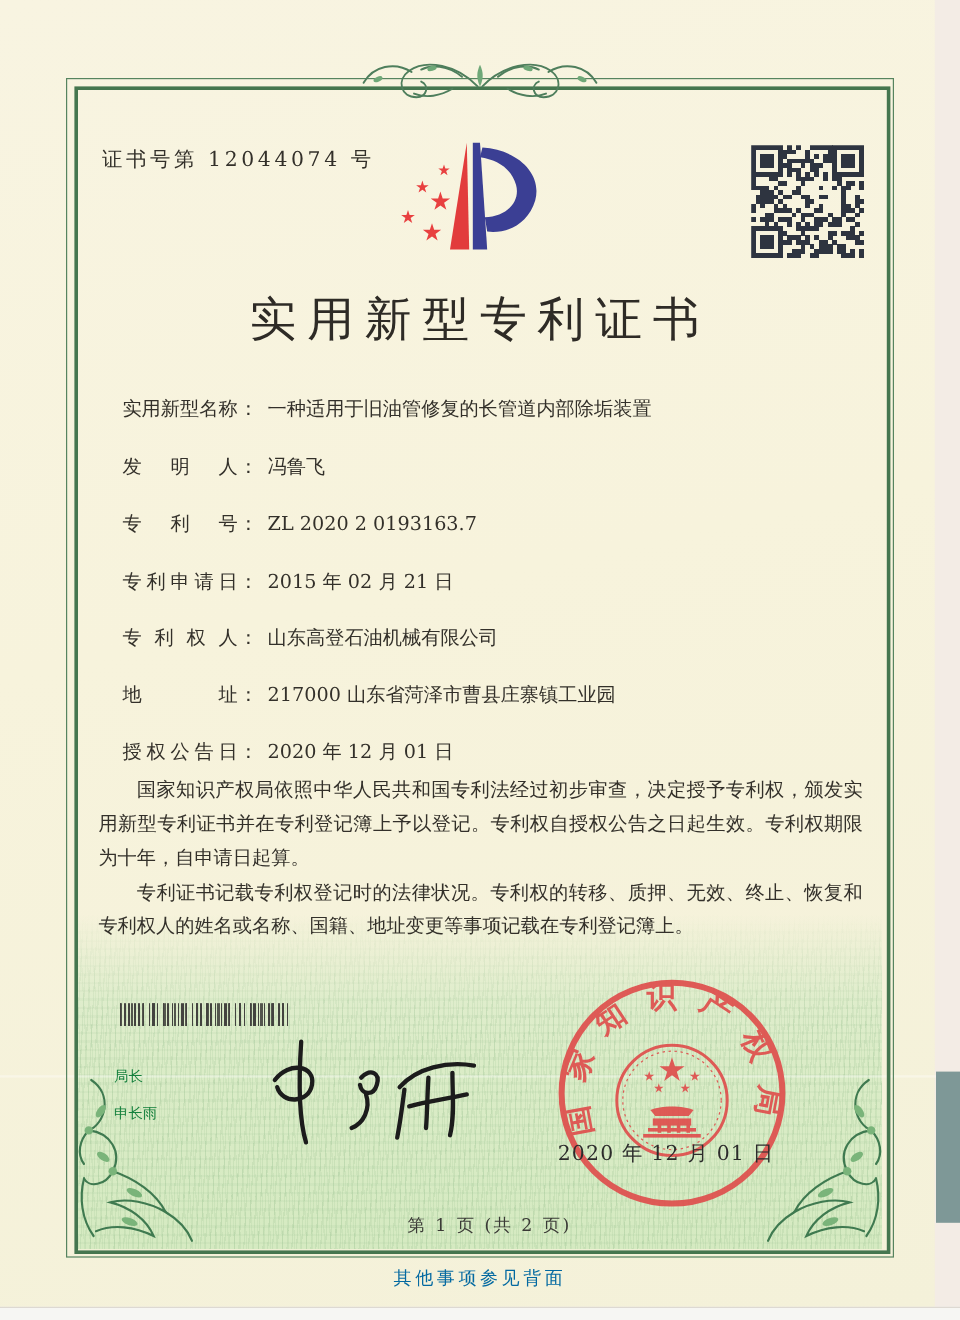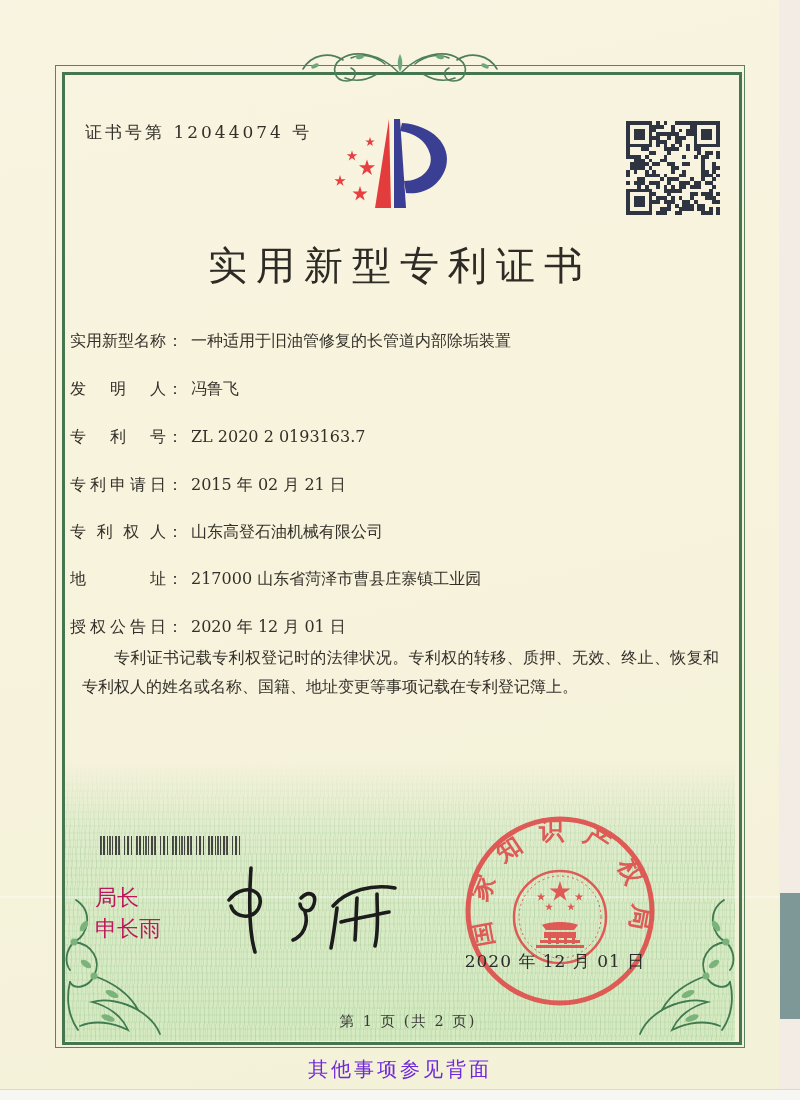--- a/index.html
+++ b/index.html
@@ -33,42 +33,42 @@
     -webkit-mask-image:linear-gradient(180deg,transparent 0,black 90px);
             mask-image:linear-gradient(180deg,transparent 0,black 90px);
   }
   
   .frame-outer{left:55px;top:65px;width:688px;height:981px;border:1.5px solid #56845f;z-index:6;pointer-events:none;}
   .frame-inner{left:62px;top:72px;width:674px;height:967px;border:3px solid #45764f;z-index:6;pointer-events:none;}
   
   .cert-no{left:85px;top:121px;font-size:17px;letter-spacing:3px;color:#33302a;z-index:7;}
   .title{left:100px;top:239px;width:600px;text-align:center;font-size:39px;font-weight:400;
          letter-spacing:9px;color:#2e2b26;z-index:7;}
-  .row{left:70px;width:650px;height:24px;font-size:16px;color:#33302a;z-index:7;white-space:nowrap;}
+  .row{left:102px;width:650px;height:24px;font-size:16px;color:#33302a;z-index:7;white-space:nowrap;}
   .row .lab{display:inline-block;width:96px;text-align:justify;text-align-last:justify;vertical-align:top;}
   .row .colon{display:inline-block;margin:0 8px 0 1px;}
   .pair2{position:absolute;left:370px;top:0;}
   .paras{left:82px;top:644px;width:637px;z-index:7;font-size:16px;line-height:28.5px;
          color:#33302a;text-align:justify;}
   .paras p{margin:0;text-indent:2em;}
   .barcode{
     left:100px;top:836px;width:142px;height:19px;z-index:5;
     background:
       repeating-linear-gradient(90deg,#43433f 0 1px,transparent 1px 3px,#43433f 3px 5px,transparent 5px 7px,#43433f 7px 8px,transparent 8px 12px),
       repeating-linear-gradient(90deg,rgba(60,60,56,.85) 0 2px,transparent 2px 9px);
   }
-  .signer{left:95px;top:882px;z-index:7;font-size:22px;color:#be185d;line-height:31px;}
+  .signer{left:95px;top:882px;z-index:7;font-size:12px;color:#15803d;line-height:31px;}
   .signature{left:205px;top:854px;z-index:7;}
   .seal{left:462px;top:813px;z-index:4;opacity:.92;}
   .seal-date{left:455px;top:950px;width:200px;text-align:center;z-index:8;
              font-size:17px;color:#2b2b2b;letter-spacing:1px;}
   .page-footer{left:108px;top:1012px;width:600px;text-align:center;z-index:7;
                font-size:14.5px;color:#3a3a36;letter-spacing:2px;}
   .back-note{left:100px;top:1056px;width:600px;text-align:center;z-index:7;
-             font-size:20px;color:#6d28d9;letter-spacing:3px;}
+             font-size:15px;color:#0369a1;letter-spacing:3px;}
   .ornament-top{left:285px;top:40px;z-index:7;}
   .flourish{z-index:3;}
   .flourish-left{left:64px;top:898px;}
   .flourish-right{left:636px;top:898px;transform:scaleX(-1);}
   .logo{left:328px;top:111px;z-index:7;}
   .qr{left:626px;top:121px;z-index:7;}
   .crease{left:0;top:896px;width:780px;height:2px;background:rgba(255,255,255,.35);z-index:2;}
 </style>
 </head>
 <body>
@@ -369,20 +369,21 @@
   <span class="lab">专利权人</span><span class="colon">：</span><span>山东高登石油机械有限公司</span>
 </div>
 <div class="abs row" style="top:569px">
   <span class="lab">地址</span><span class="colon">：</span><span>217000 山东省菏泽市曹县庄寨镇工业园</span>
 </div>
 <div class="abs row" style="top:617px">
   <span class="lab">授权公告日</span><span class="colon">：</span><span>2020 年 12 月 01 日</span>
 </div>
 
 <div class="abs paras">
+  <p>国家知识产权局依照中华人民共和国专利法经过初步审查，决定授予专利权，颁发实用新型专利证书并在专利登记簿上予以登记。专利权自授权公告之日起生效。专利权期限为十年，自申请日起算。</p>
   <p>专利证书记载专利权登记时的法律状况。专利权的转移、质押、无效、终止、恢复和专利权人的姓名或名称、国籍、地址变更等事项记载在专利登记簿上。</p>
 </div>
 
 <div class="abs barcode"></div>
 
 <svg class="abs flourish flourish-left" width="100" height="142" viewBox="0 0 100 142">
   <g stroke="#3f7a50" stroke-width="1.8" fill="none" stroke-linecap="round">
     <path d="M12,2 C30,14 24,38 10,44 C28,46 38,62 30,78 C24,90 10,92 6,84"></path>
     <path d="M10,44 C2,52 0,64 6,72"></path>
     <path d="M30,78 C48,84 66,96 74,112 C60,104 42,100 28,104 C44,108 58,118 64,132 C48,124 30,122 16,128"></path>

